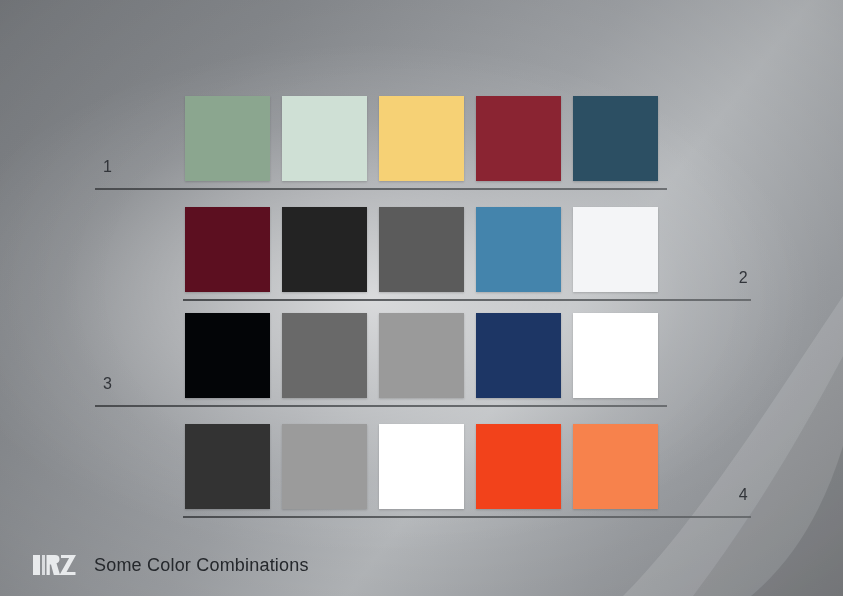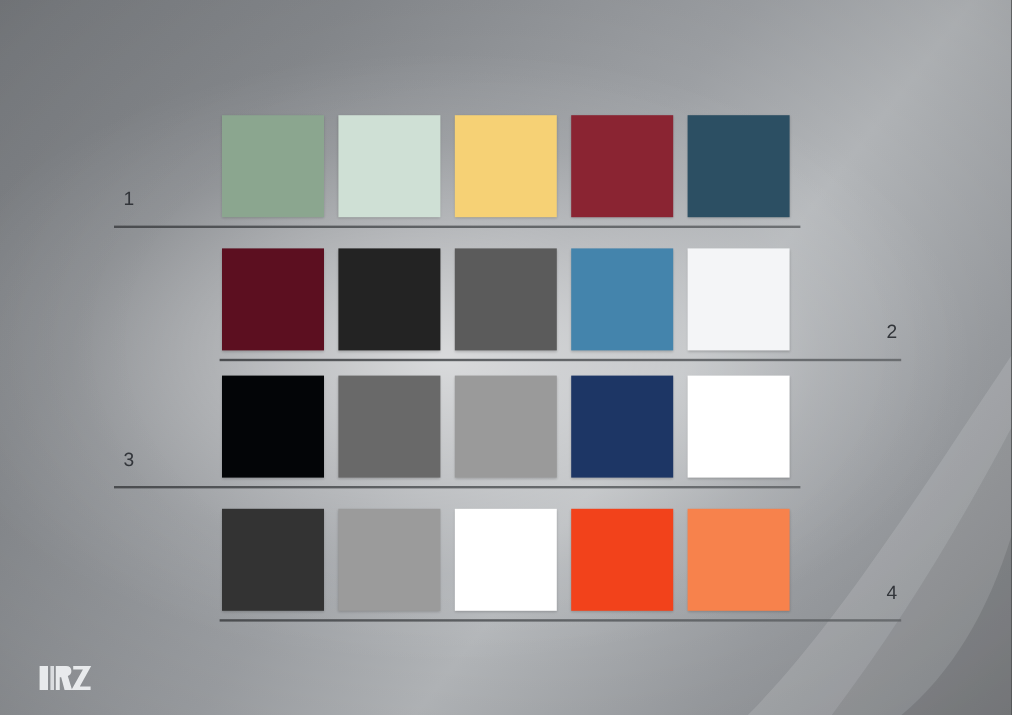--- a/index.html
+++ b/index.html
@@ -198,15 +198,16 @@
 
   <div class="footer">
     <svg class="footer-logo" viewBox="0 0 48 26">
       <g fill="#e8eaec">
         <path d="M1 3 h7 v20 h-7 z"></path>
         <path d="M10 3 h3 l0 20 h-3 z" opacity="0.85"></path>
         <path d="M14.5 3 h8.5 c3 0 4.5 1.6 4.5 4.2 0 2.2 -1.2 3.6 -3 4.1 l3.6 11.7 h-6.3 l-2.8 -10.6 h-1.2 v10.6 h-3.3 z"></path>
         <path d="M29 3 h15 l-9.5 17 h9 v3 h-16 l9.6 -17 h-8.1 z"></path>
       </g>
     </svg>
+    <div class="footer-title">Some Color Combinations</div>
   </div>
 
 </div>
 
 </body></html>

